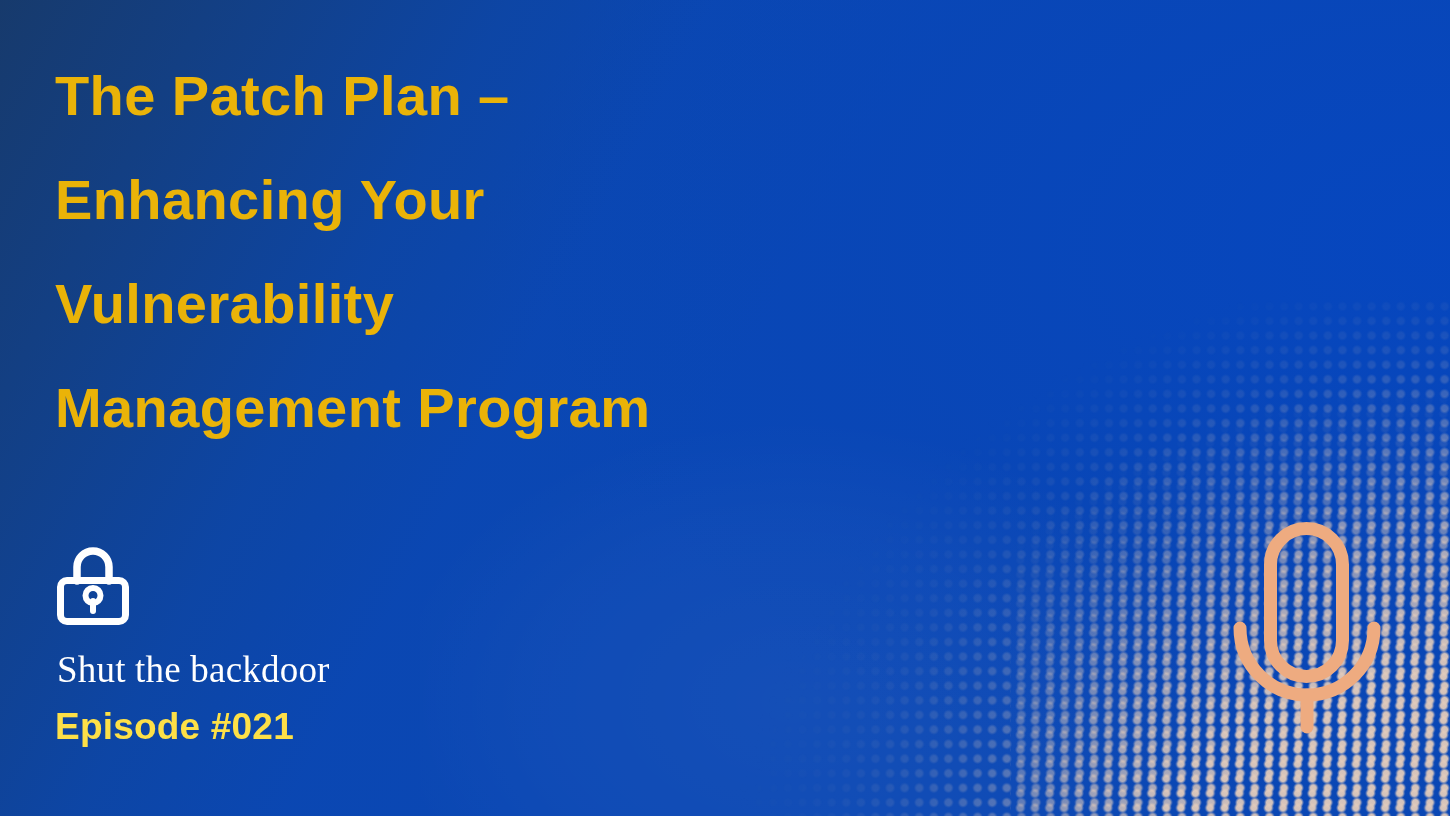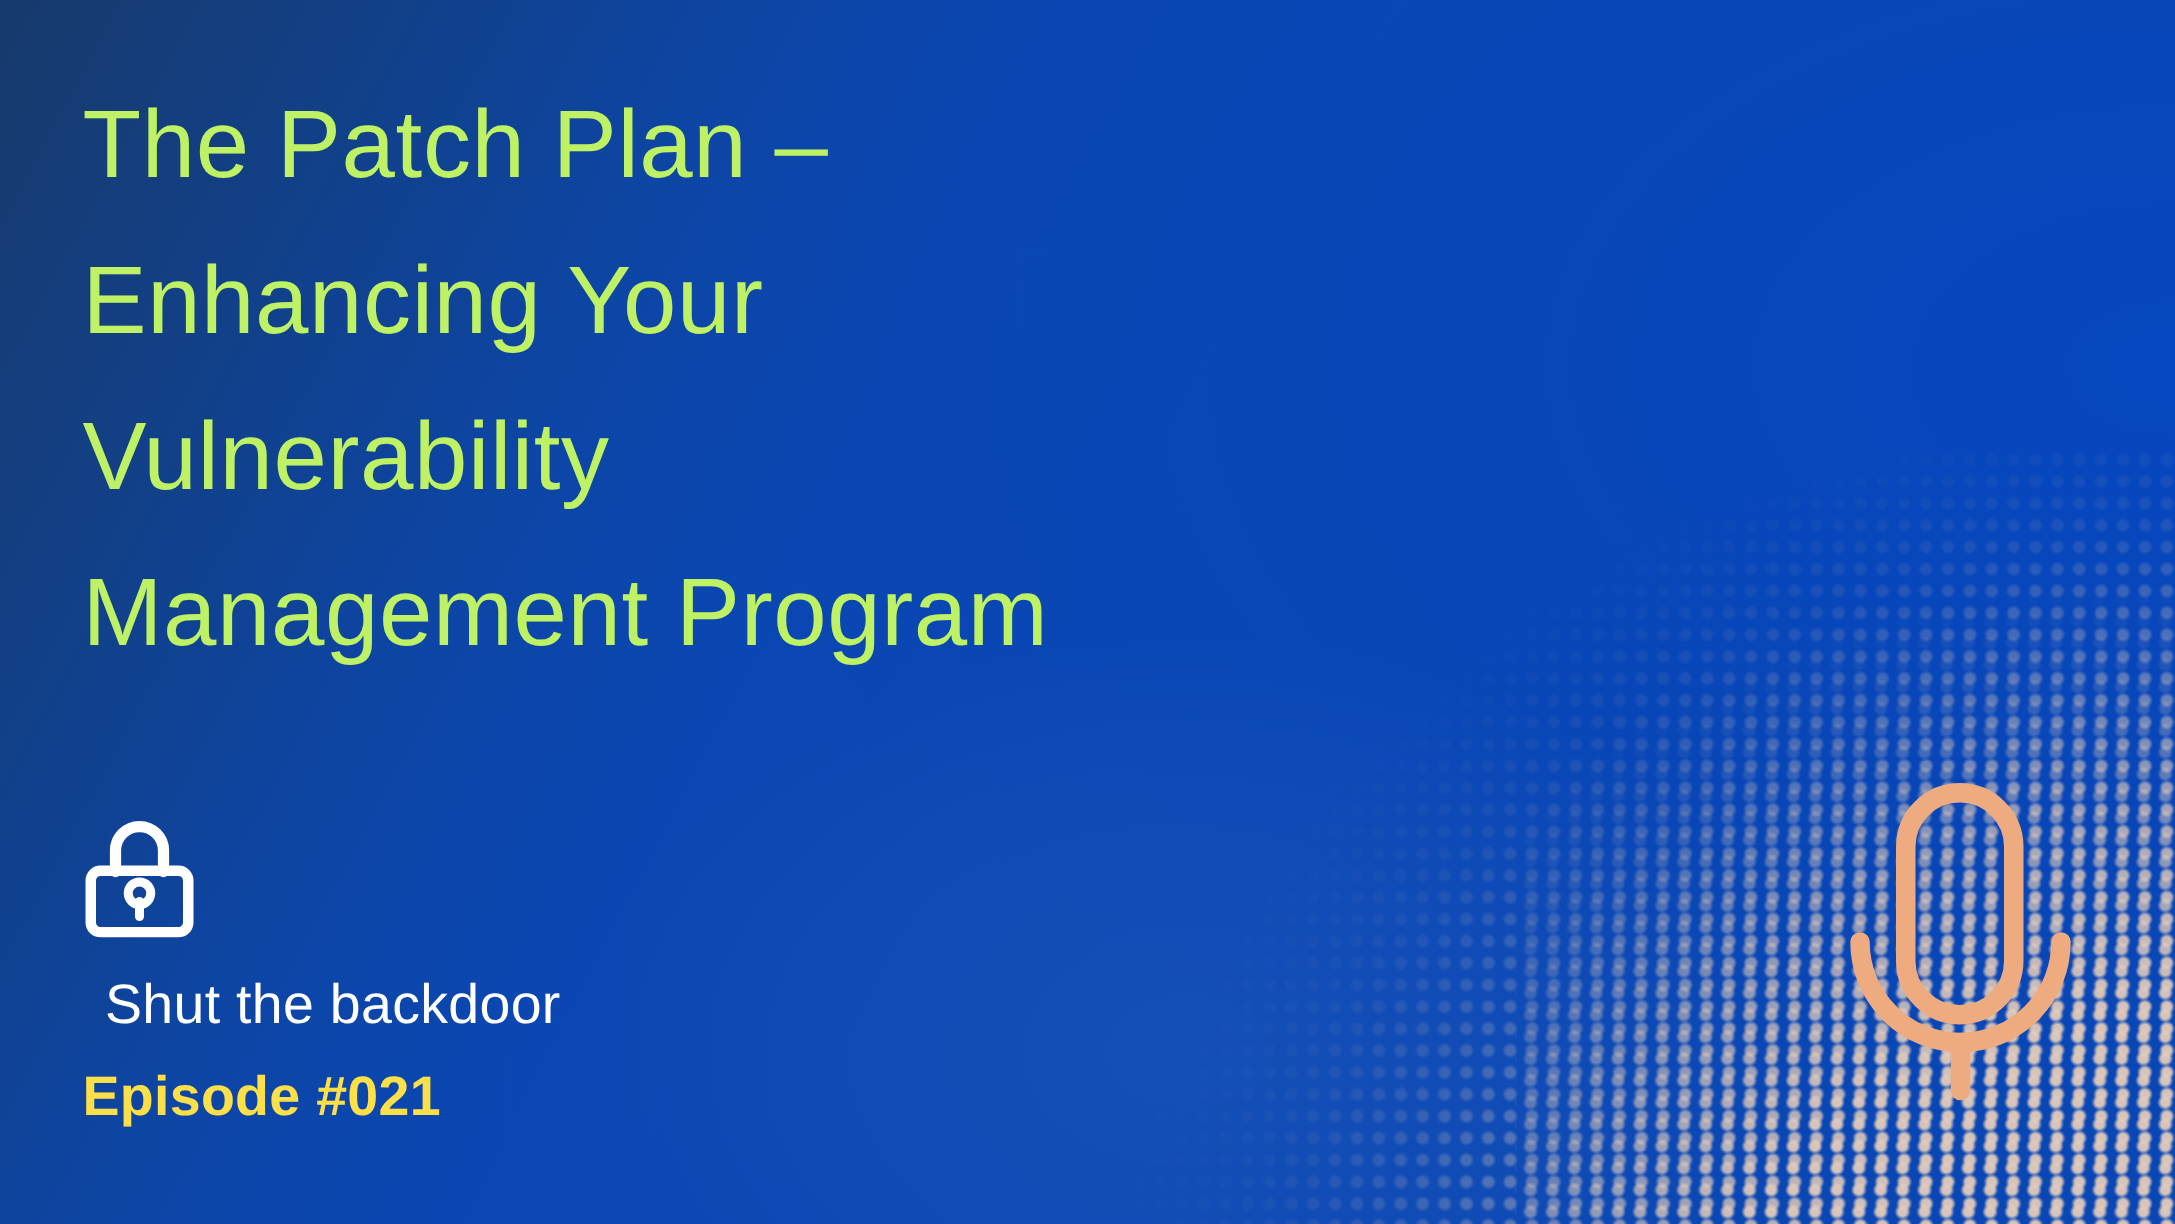--- a/index.html
+++ b/index.html
@@ -143,46 +143,46 @@
     pointer-events: none;
   }
 
   
   .title {
     position: absolute;
     left: 55px;
     top: 44px;
     width: 920px;
     margin: 0;
-    color: #bef264;
+    color: #eab308;
     font-family: "Liberation Sans", sans-serif;
-    font-size: 64px;
-    font-weight: 400;
+    font-size: 56px;
+    font-weight: 700;
     line-height: 104px;
     letter-spacing: 0.4px;
     white-space: pre-line;
   }
 
   
   .brand {
     position: absolute;
     left: 55px;
     top: 543px;
     width: 640px;
   }
   .lock-icon {
     display: block;
     width: 76px;
     height: 82px;
     margin-bottom: 22px;
   }
   .show-name {
-    margin: 15px;
+    margin: 2px;
     color: #ffffff;
-    font-family: Liberation Sans, sans-serif;
+    font-family: Liberation Serif, serif;
     font-size: 37px;
     font-weight: 400;
     line-height: 46px;
     letter-spacing: 0.2px;
   }
   .episode-label {
     margin: 11px 0 0 0;
     color: #fde047;
     font-family: "Liberation Sans", sans-serif;
     font-size: 37px;

